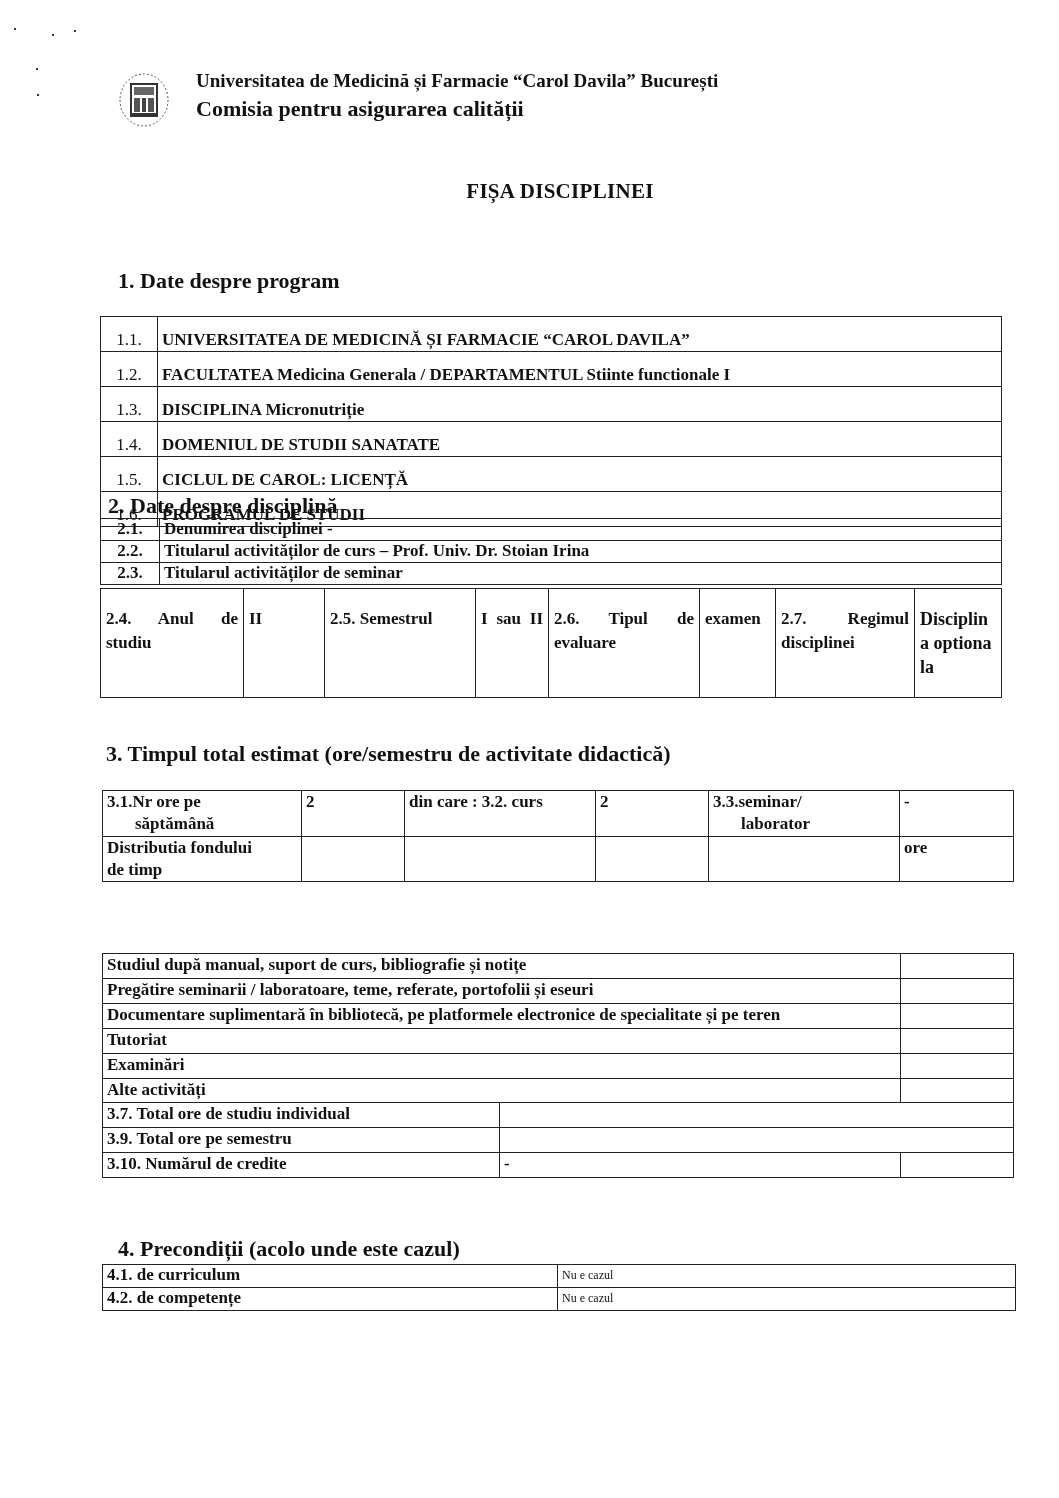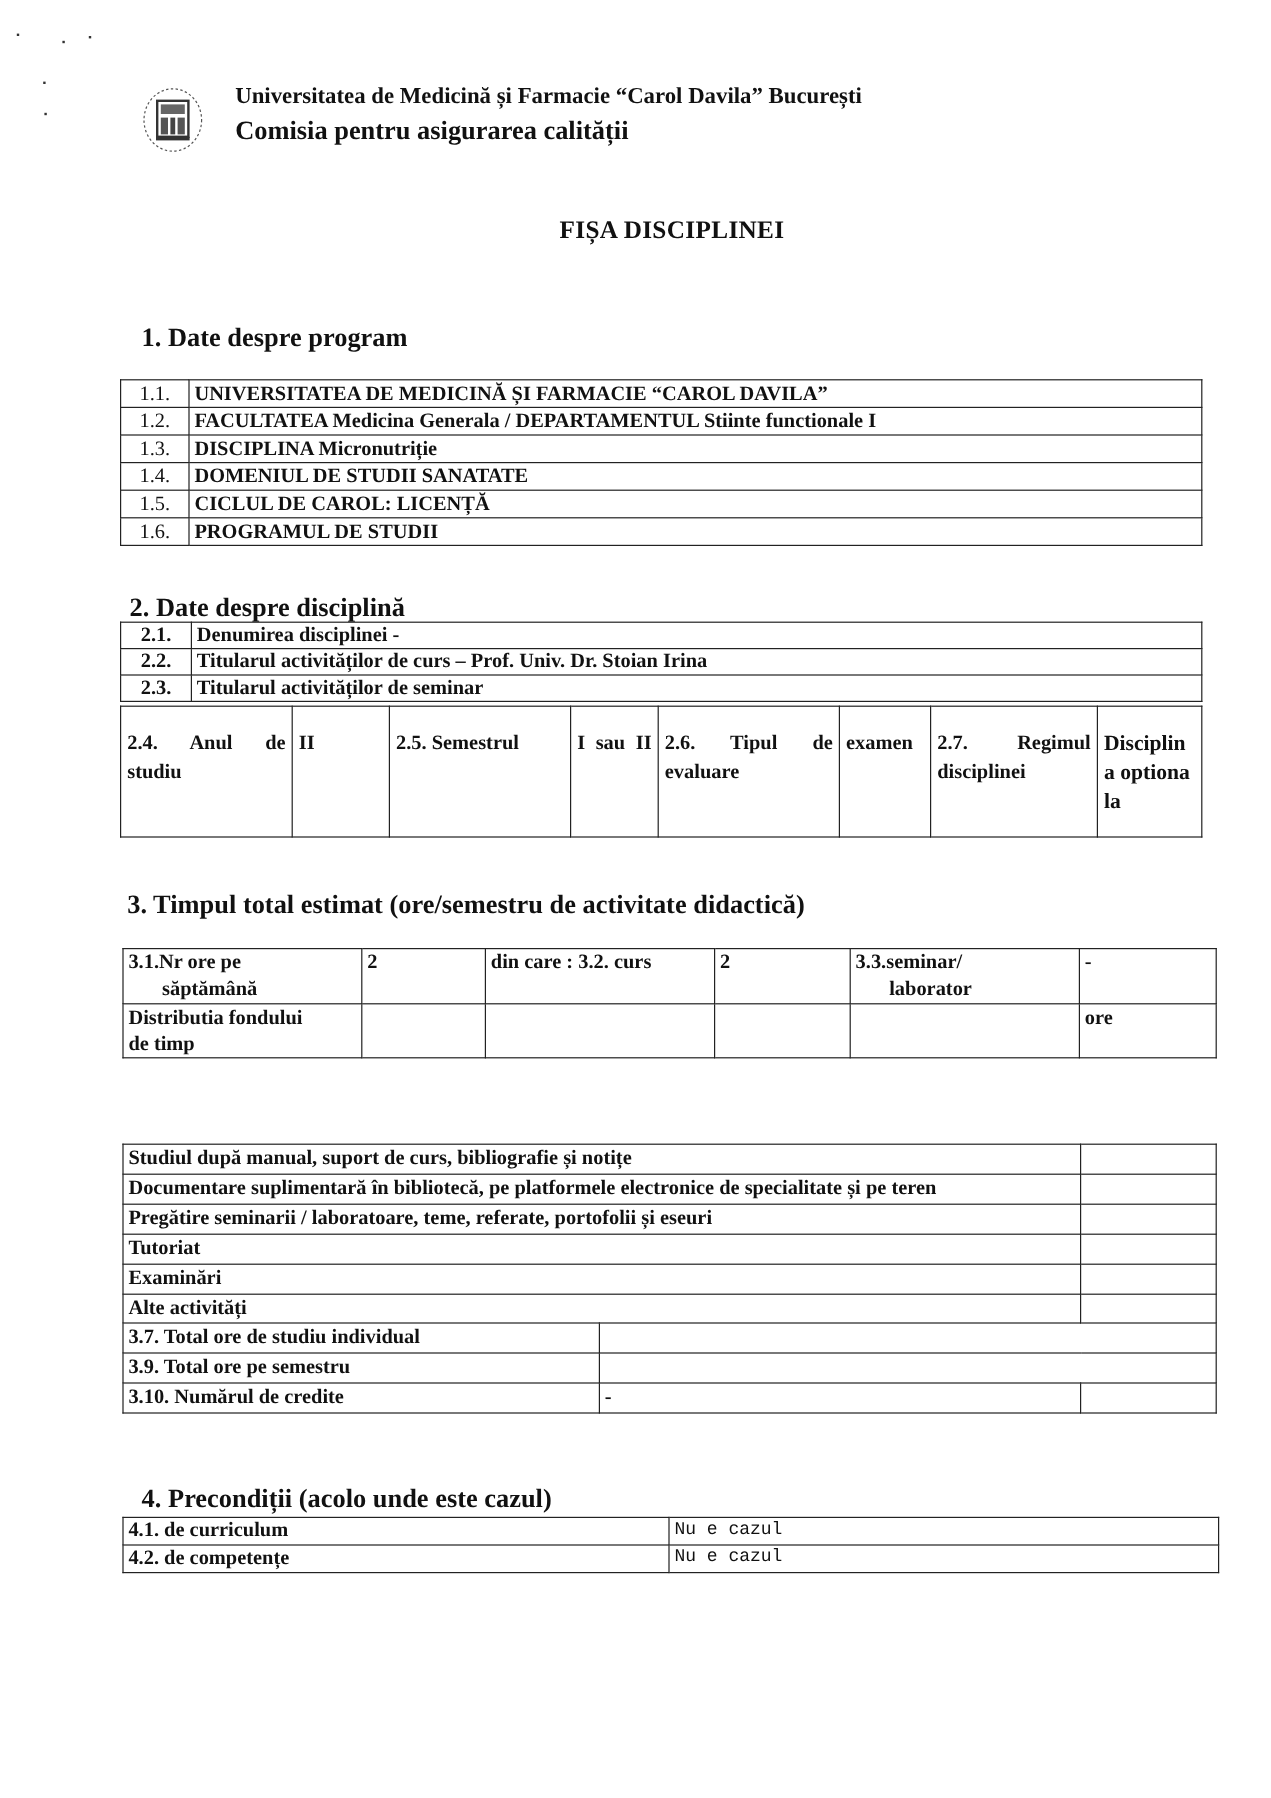--- a/index.html
+++ b/index.html
@@ -7,30 +7,30 @@
   .abs{position:absolute;}
   .header{left:118px;top:70px;width:700px;height:60px;}
   .logo{position:absolute;left:0;top:2px;width:52px;height:56px;}
   .hdr-line1{position:absolute;left:78px;top:0;font-size:19px;font-weight:bold;white-space:nowrap;}
   .hdr-line2{position:absolute;left:78px;top:26px;font-size:22px;font-weight:bold;white-space:nowrap;}
   .doc-title{left:0;width:1120px;top:179px;text-align:center;font-size:21px;font-weight:bold;letter-spacing:0.3px;}
   .sec-title{font-size:22px;font-weight:bold;white-space:nowrap;}
   table{border-collapse:collapse;position:absolute;}
   td{border:1px solid #222;vertical-align:top;padding:0 4px;font-size:17px;line-height:20px;}
   .b{font-weight:bold;}
-  .t1 td{height:21px;line-height:20px;padding-top:1px;}
+  .t1 td{height:21px;line-height:20px;padding-top:13px;}
   .t1 .num{width:48px;text-align:center;font-weight:normal;}
   .t2 td{height:21px;}
   .t2 .num{width:50px;text-align:center;font-weight:bold;}
   .t24 td{line-height:24px;padding:18px 5px;}
   .just{text-align:justify;text-align-last:justify;}
   .t3 td{line-height:22px;}
   .indent{padding-left:28px;}
   .t4 td{height:22px;}
-  .small{font-size:15px;font-weight:normal;font-family:Liberation Mono, monospace;}
+  .small{font-size:12px;font-weight:normal;}
   .speck{position:absolute;width:2px;height:2px;background:#333;}
 </style>
 </head>
 <body>
 
 <div class="speck" style="left:14px;top:28px;"></div>
 <div class="speck" style="left:52px;top:34px;"></div>
 <div class="speck" style="left:74px;top:30px;"></div>
 <div class="speck" style="left:36px;top:68px;"></div>
 <div class="speck" style="left:37px;top:94px;"></div>
@@ -143,25 +143,25 @@
   </tr>
 </tbody>
   </table>
 <table class="t3" style="left:102px;top:953px;width:912px;">
   <tbody>
       <tr style="height:25px;">
         <td class="b" colspan="2">Studiul după manual, suport de curs, bibliografie și notițe</td>
         <td style="width:104px;"></td>
       </tr>
   <tr style="height:25px;">
+        <td class="b" colspan="2">Pregătire seminarii / laboratoare, teme, referate, portofolii  și eseuri</td>
+        <td></td>
+      </tr>
+  <tr style="height:25px;">
         <td class="b" colspan="2">Documentare suplimentară în bibliotecă, pe platformele electronice de specialitate și pe teren</td>
-        <td></td>
-      </tr>
-  <tr style="height:25px;">
-        <td class="b" colspan="2">Pregătire seminarii / laboratoare, teme, referate, portofolii  și eseuri</td>
         <td></td>
       </tr>
   <tr style="height:25px;">
         <td class="b" colspan="2">Tutoriat</td>
         <td></td>
       </tr>
   <tr style="height:25px;">
         <td class="b" colspan="2">Examinări</td>
         <td></td>
       </tr>

